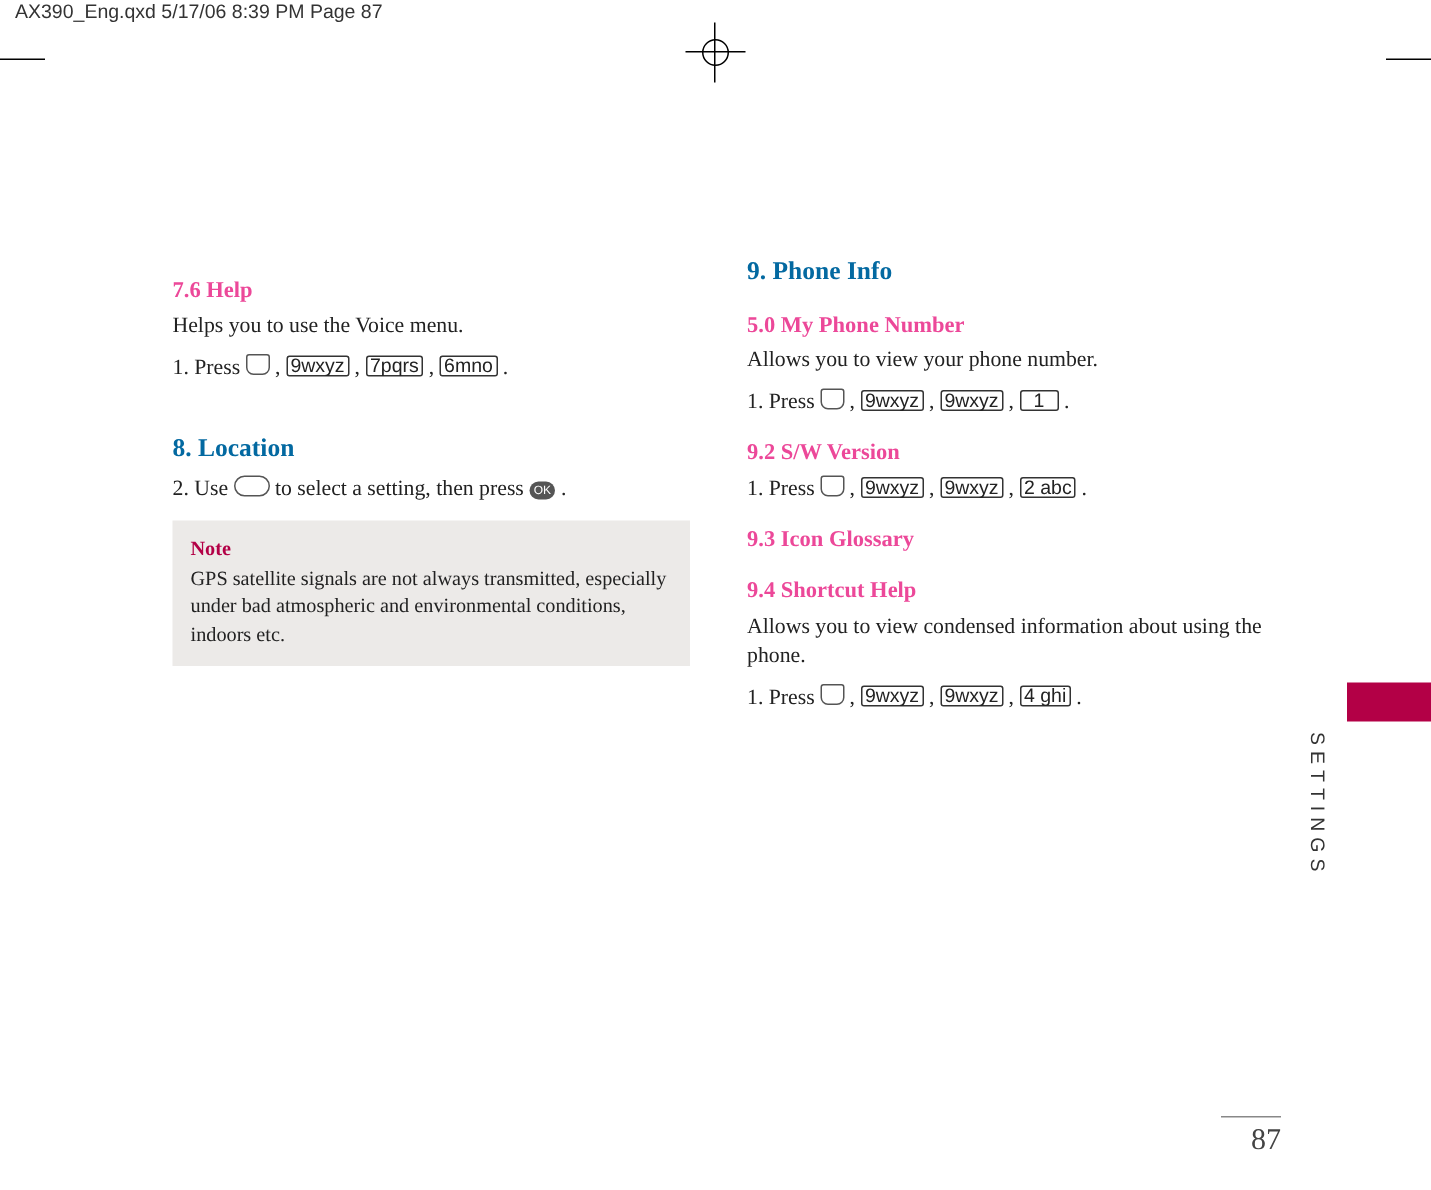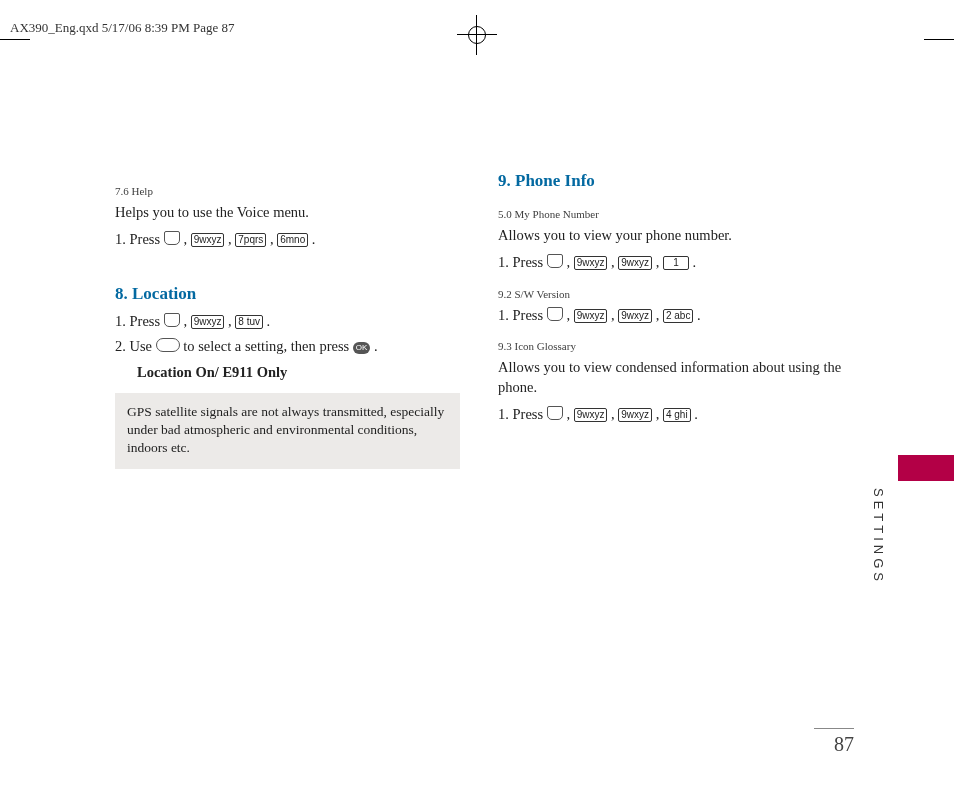--- a/index.html
+++ b/index.html
@@ -6,23 +6,23 @@
     margin: 0;
     padding: 0;
     width: 954px;
     height: 793px;
     font-family: Georgia, 'Times New Roman', serif;
     background: #fff;
     position: relative;
     color: #222;
   }
   .print-header {
-    font-family: Liberation Serif, serif;
+    font-family: Liberation Sans, sans-serif;
     font-size: 13px;
-    padding: 20px 10px;
+    padding: 0 10px;
     color: #333;
   }
   .crop-top {
     position: absolute;
     top: 24px;
     left: 0;
     right: 0;
     height: 30px;
     pointer-events: none;
   }
@@ -72,33 +72,33 @@
     font-size: 14.5px;
     line-height: 1.35;
   }
   .h-sec {
     color: #0369a1;
     font-weight: bold;
     font-size: 17px;
     margin: 33px 0 6px 0;
   }
   .h-sub {
-    color: #404040;
-    font-weight: normal;
-    font-size: 11px;
+    color: #ec4899;
+    font-weight: bold;
+    font-size: 15px;
     margin: 14px 0 4px 0;
   }
   p { margin: 4px 0 8px 0; }
   .step { margin: 2px 0 6px 0; }
   .key {
     display: inline-block;
     border: 1px solid #333;
     border-radius: 2px;
     padding: 0 2px;
-    font-size: 10px;
+    font-size: 13px;
     font-family: Arial, sans-serif;
     line-height: 11px;
     height: 12px;
     vertical-align: 1px;
     background: #fff;
     min-width: 20px;
     text-align: center;
   }
   .key-soft {
     display:inline-block;
@@ -152,21 +152,21 @@
     top: 488px;
     font-size: 13px;
     letter-spacing: 4px;
     color: #333;
     writing-mode: vertical-rl;
     font-family: Arial, sans-serif;
   }
   .pagenum {
     position: absolute;
     right: 100px;
-    top: 728px;
+    top: 744px;
     font-size: 20px;
     color: #444;
     border-top:1px solid #888;
     padding-top:4px;
     width:40px;
     text-align:right;
   }
   .indent { margin-left: 22px; font-weight:bold; }
 </style>
 </head>
@@ -184,34 +184,28 @@
     <div class="step">
       <span>1. Press</span>
       <span class="key-soft"></span> ,
       <span class="key">9wxyz</span> ,
       <span class="key">7pqrs</span> ,
       <span class="key">6mno</span> .
     </div>
 
     <div class="h-sec">8. Location</div>
     <div class="step">
-      <span>1. Press</span>
-      <span class="key-soft"></span> ,
-      <span class="key">9wxyz</span> ,
-      <span class="key">8 tuv</span> .
-    </div>
-    <div class="step">
       <span>2. Use</span>
       <span class="key-nav"></span>
       <span>to select a setting, then press</span>
       <span class="key-ok">OK</span> .
     </div>
-    <div class="indent">Location On/ E911 Only</div>
 
     <div class="note-box">
+      <div class="note-title">Note</div>
       <div>GPS satellite signals are not always transmitted, especially under bad atmospheric and environmental conditions, indoors etc.</div>
     </div>
   </div>
 
   <div class="col">
     <div class="h-sec" style="margin-top:0">9. Phone Info</div>
 
     <div class="h-sub">5.0 My Phone Number</div>
     <p>Allows you to view your phone number.</p>
     <div class="step">
@@ -226,20 +220,21 @@
     <div class="step">
       <span>1. Press</span>
       <span class="key-soft"></span> ,
       <span class="key">9wxyz</span> ,
       <span class="key">9wxyz</span> ,
       <span class="key">2 abc</span> .
     </div>
 
     <div class="h-sub">9.3 Icon Glossary</div>
 
+    <div class="h-sub">9.4 Shortcut Help</div>
     <p>Allows you to view condensed information about using the phone.</p>
     <div class="step">
       <span>1. Press</span>
       <span class="key-soft"></span> ,
       <span class="key">9wxyz</span> ,
       <span class="key">9wxyz</span> ,
       <span class="key">4 ghi</span> .
     </div>
   </div>
 </div>

